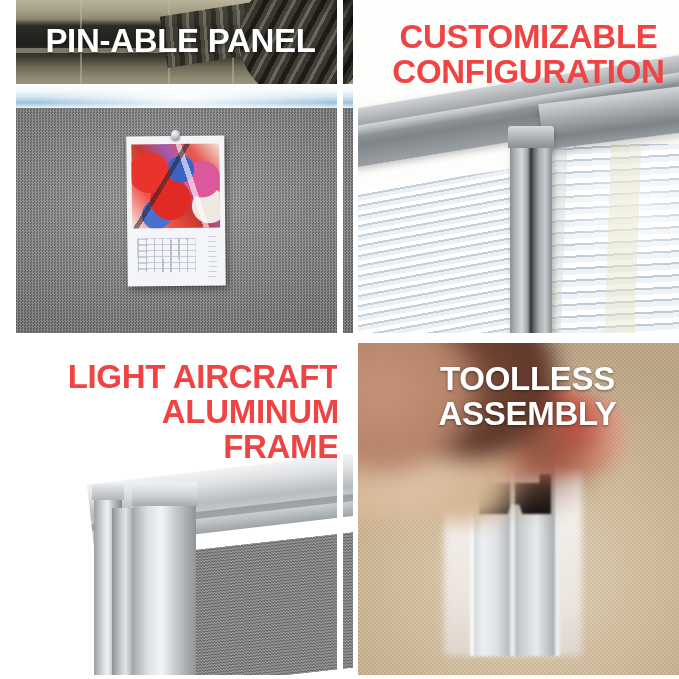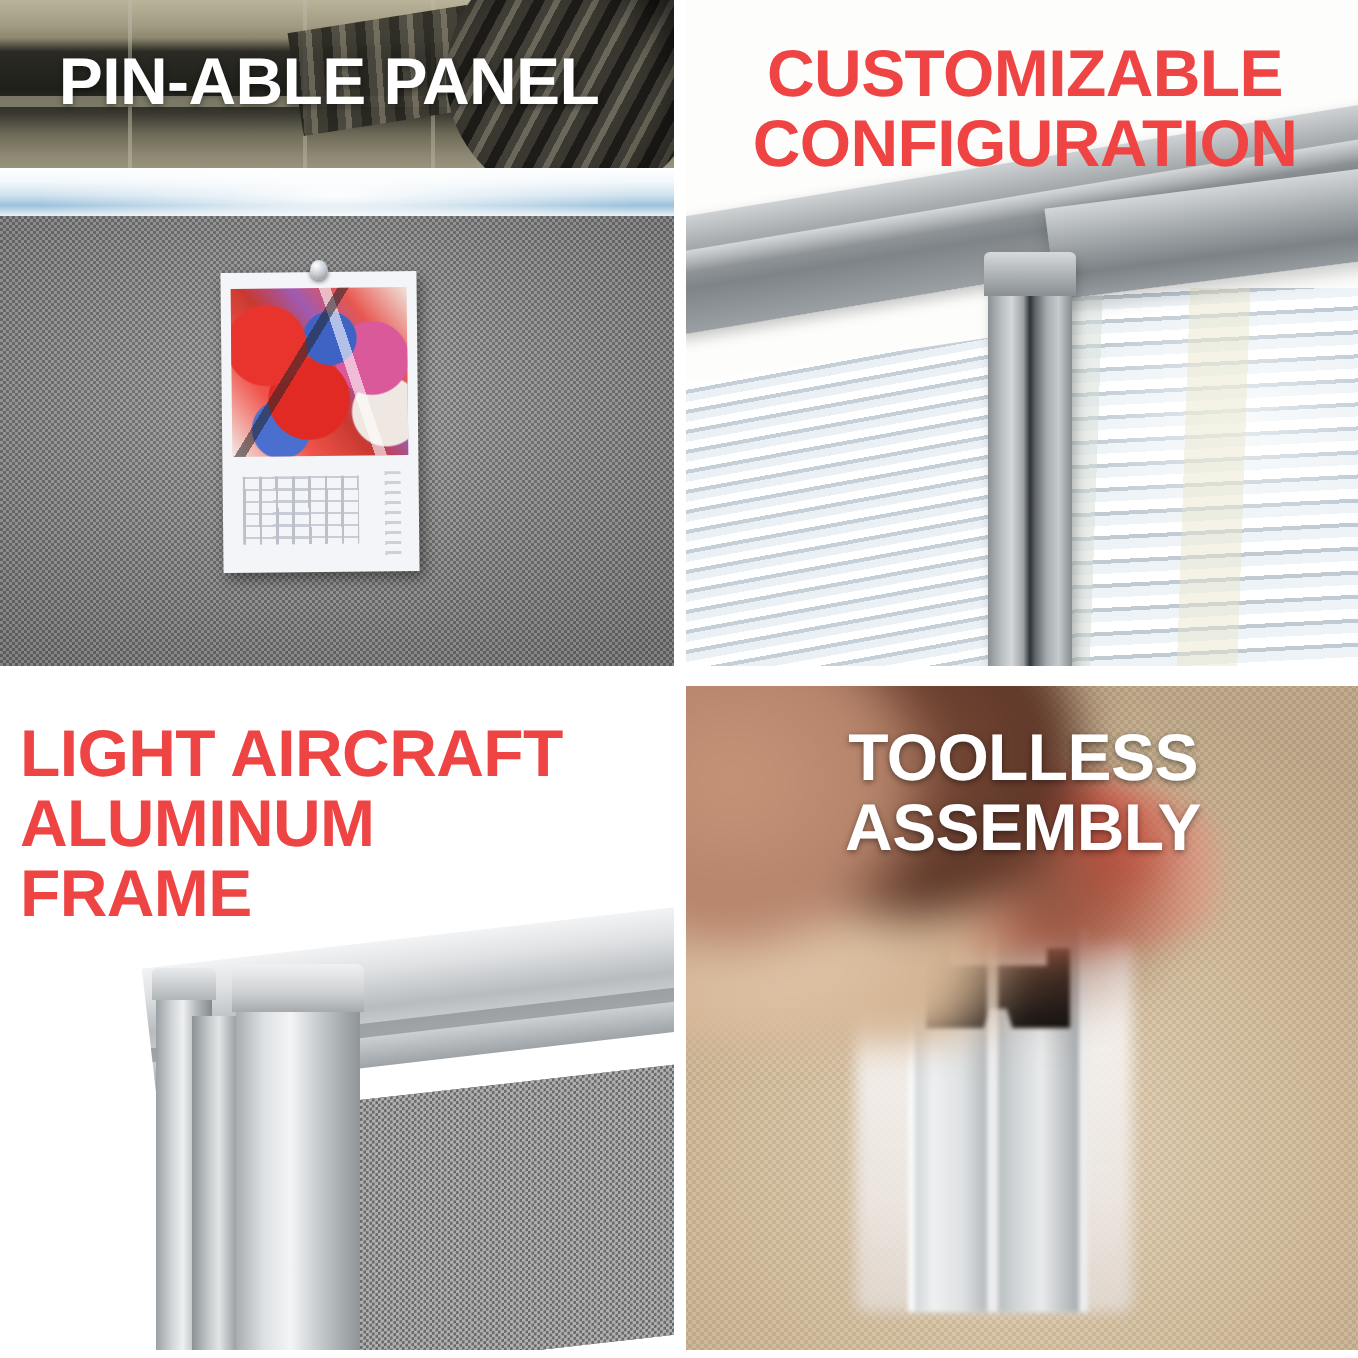--- a/index.html
+++ b/index.html
@@ -20,20 +20,21 @@
     overflow: hidden;
   }
 
   
   .quad {
     position: absolute;
     width: 337px;
     height: 333px;
     overflow: hidden;
     background: #ffffff;
+    margin-left: 16px;
   }
   .quad.tl { left: 0;     top: 0; }
   .quad.tr { left: 342px; top: 0; }
   .quad.bl { left: 0;     top: 342px; }
   .quad.br { left: 342px; top: 342px; }
 
   .photo {
     position: absolute;
     inset: 0;
     overflow: hidden;
@@ -62,21 +63,21 @@
     text-align: center;
     font-size: 33px;
   }
   .cap-tr {
     left: 16px; right: 12px; top: 20px;
     text-align: center;
     font-size: 33px;
   }
   .cap-bl {
     left: 10px; right: 14px; top: 18px;
-    text-align: left;
+    text-align: right;
     font-size: 33px;
   }
   .cap-br {
     left: 14px; right: 12px; top: 20px;
     text-align: center;
     font-size: 33px;
   }
 
   
   .tl-ceiling {

